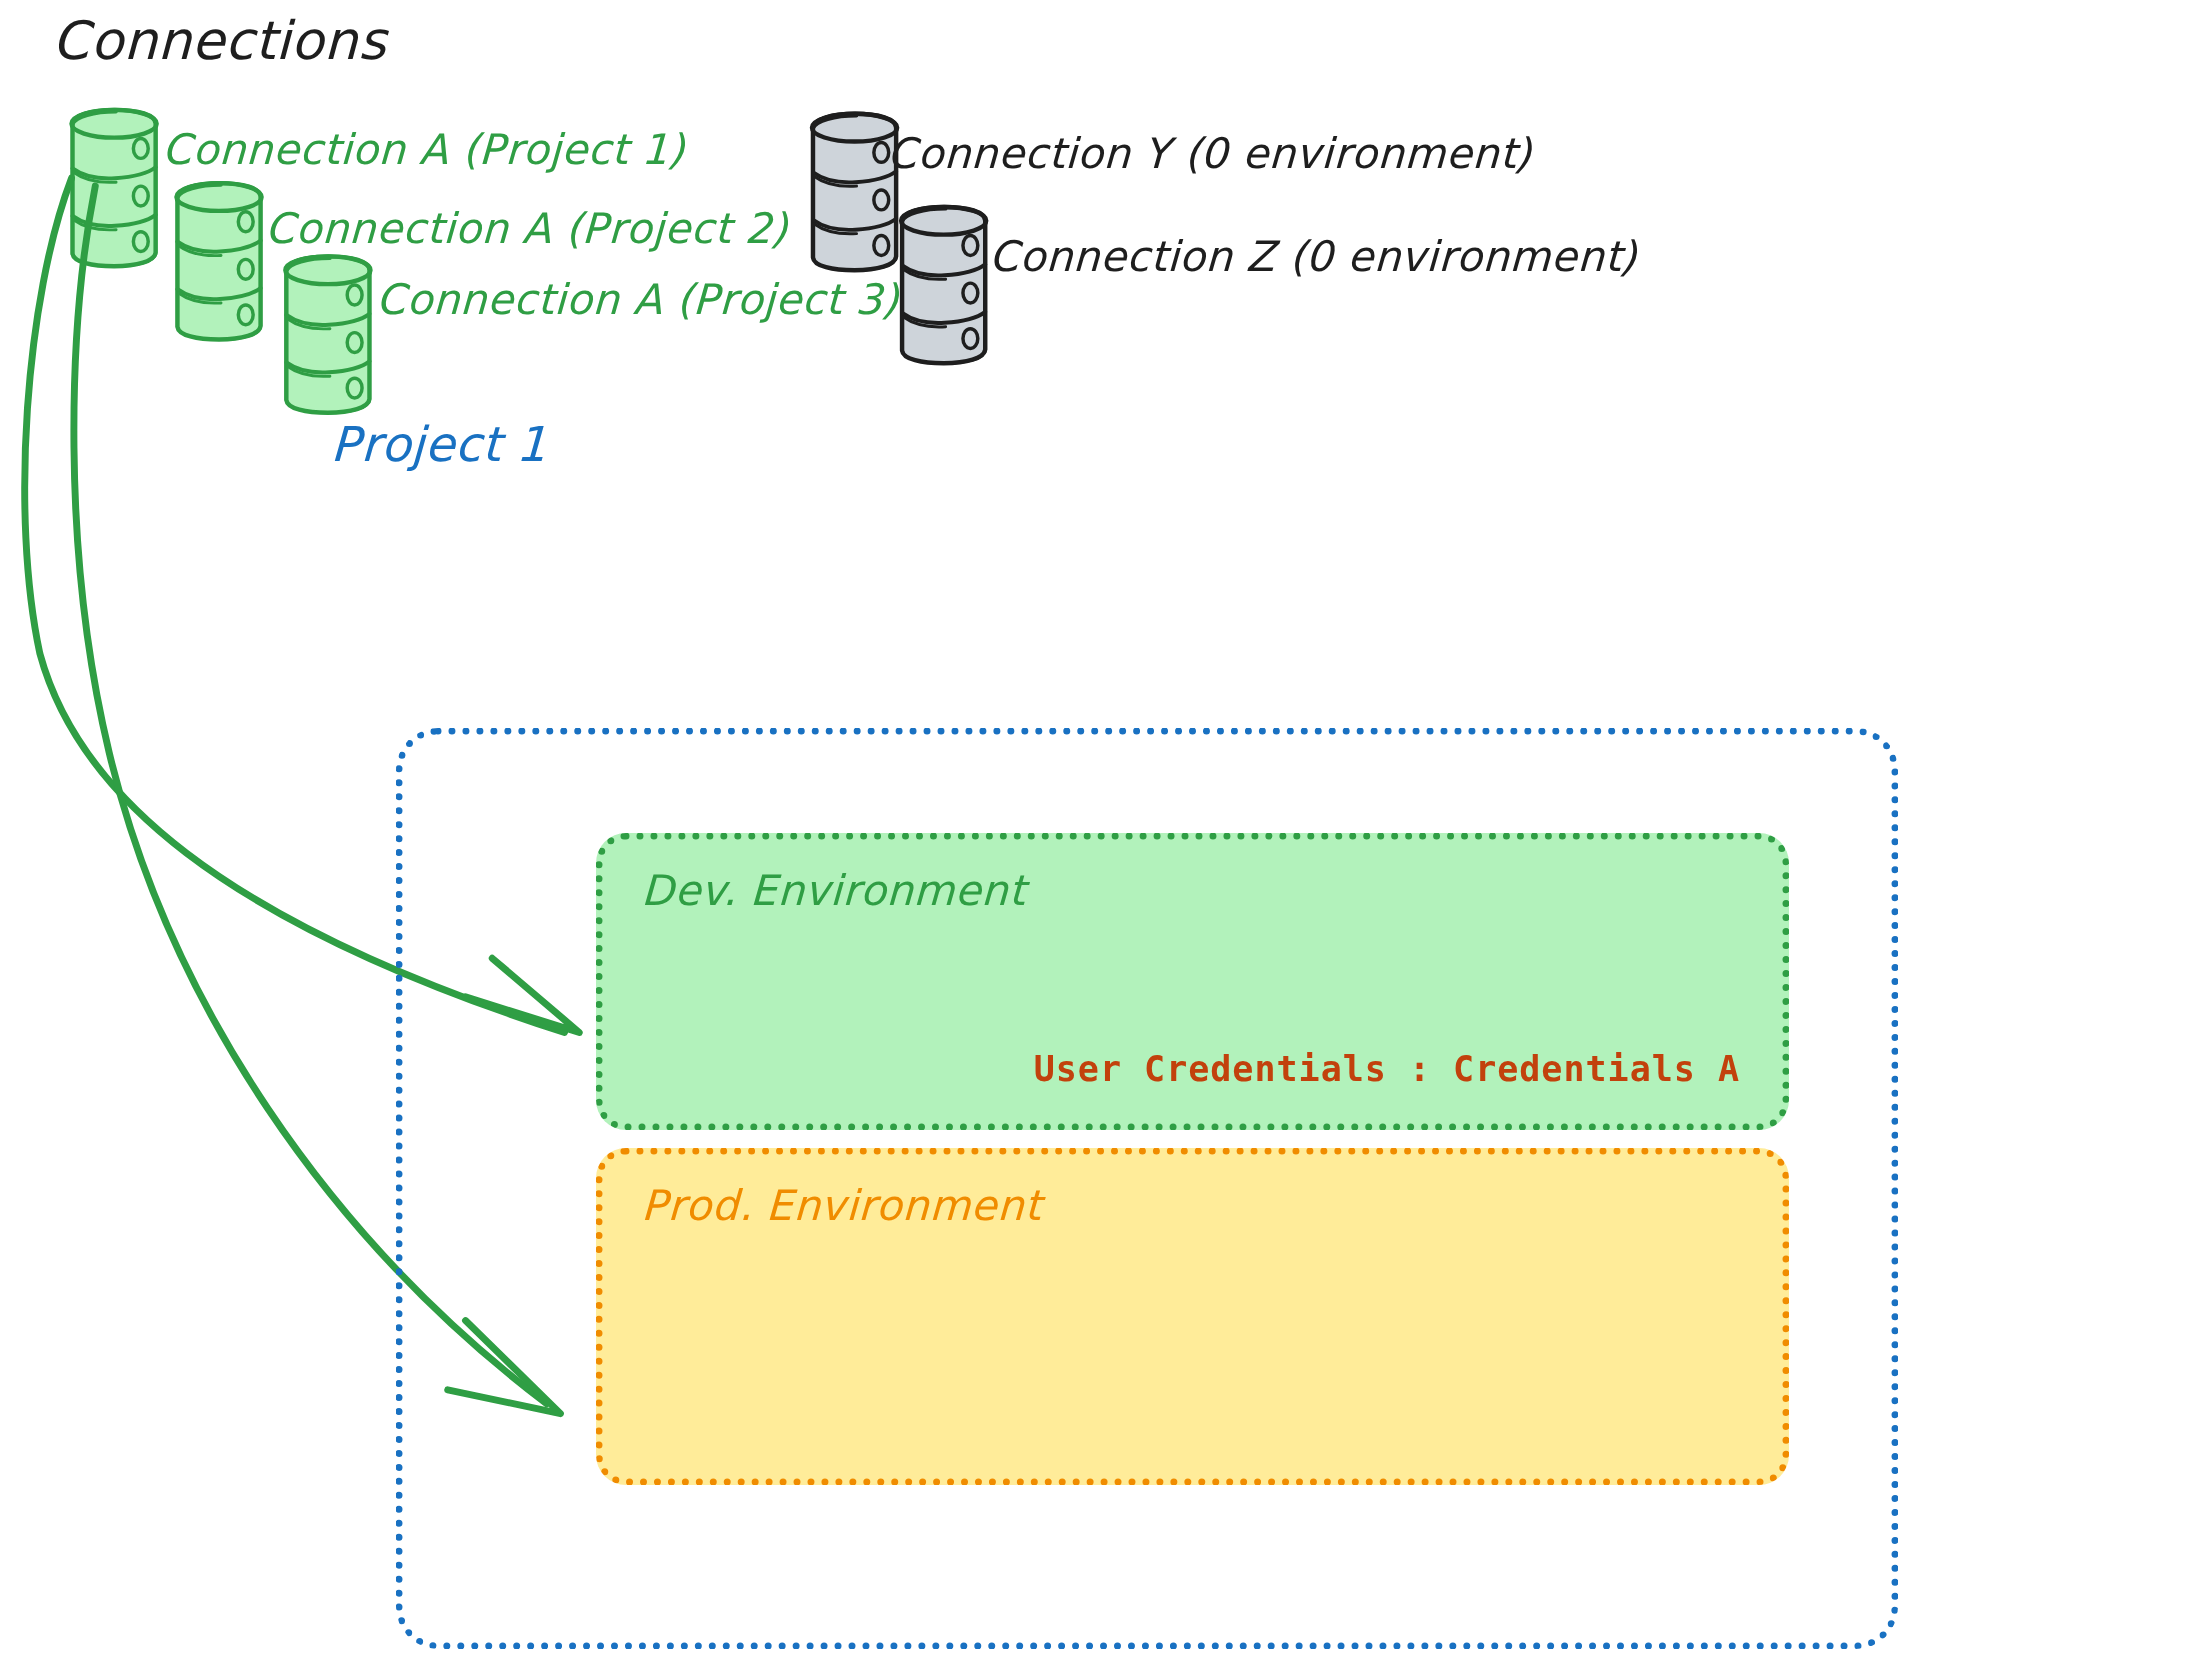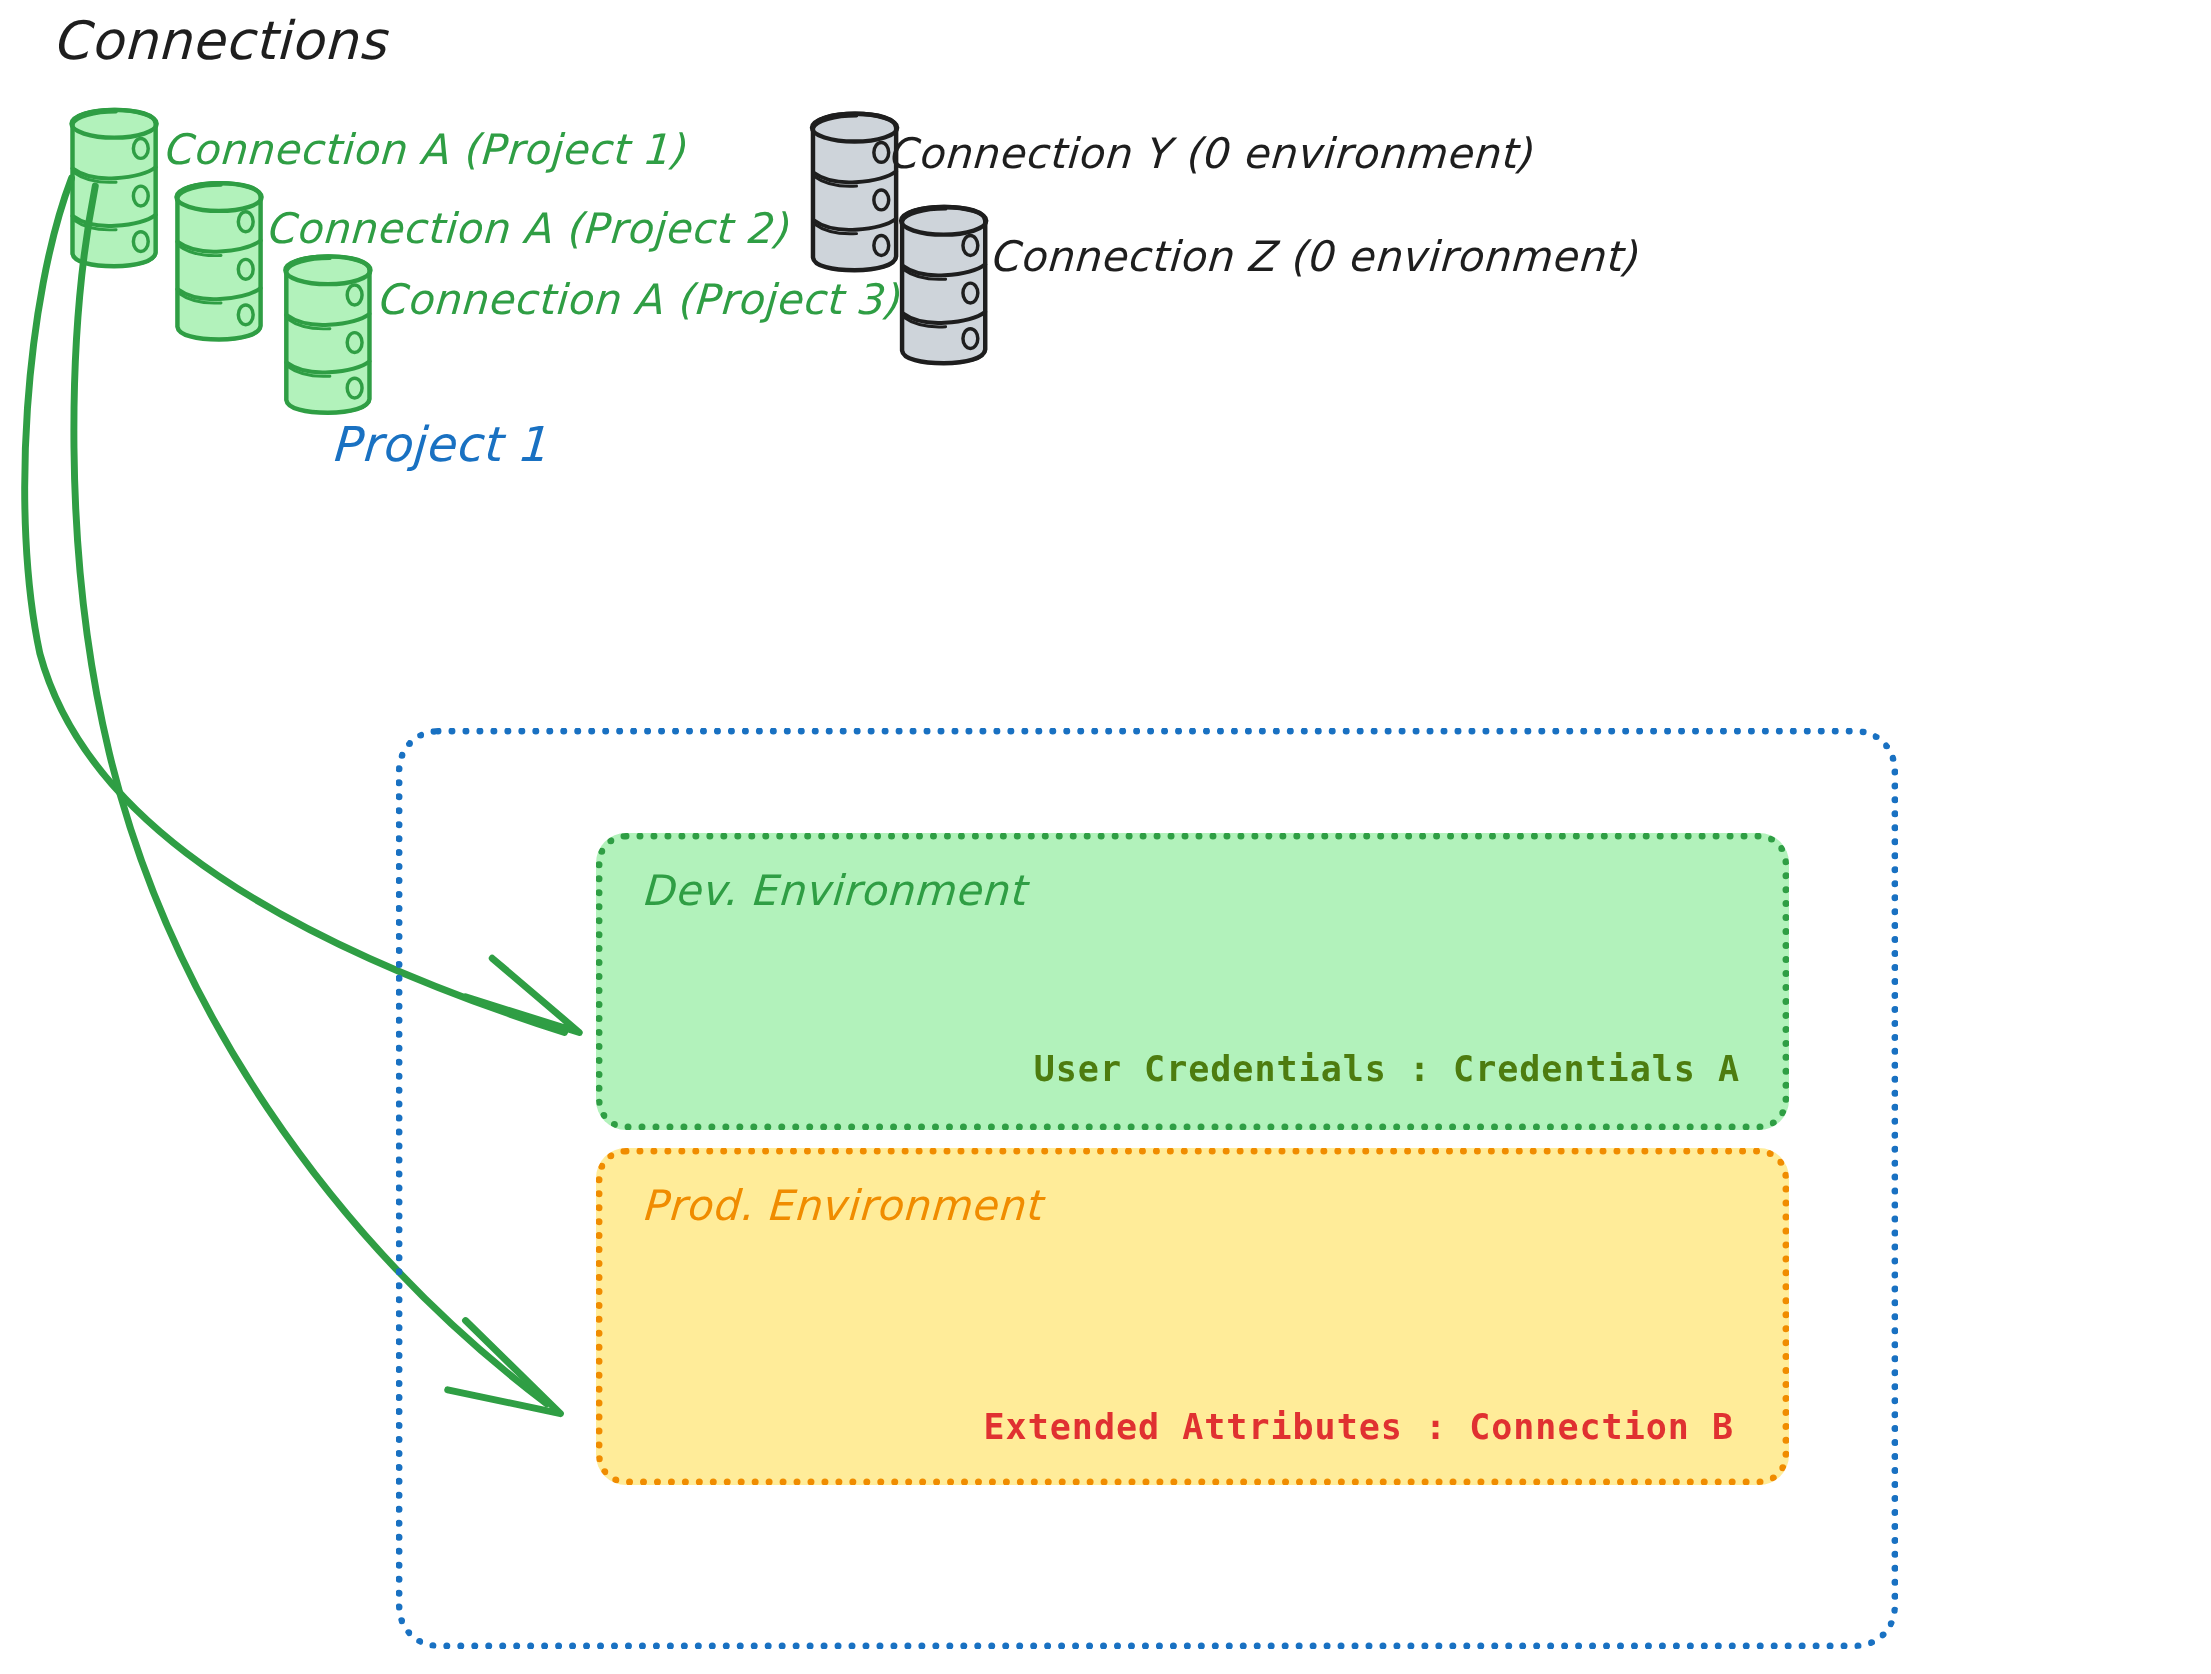--- a/index.html
+++ b/index.html
@@ -125,21 +125,21 @@
   .env-detail {
     position: absolute;
     font-size: 35px;
     letter-spacing: 1px;
     white-space: nowrap;
     text-align: right;
     right: 42px;
   }
   #dev-cred {
     bottom: 34px;
-    color: #4d7c0f;
+    color: #c2410c;
   }
   .prod-lines {
     position: absolute;
     right: 48px;
     bottom: 28px;
     color: #e03131;
     text-align: left;
   }
   .prod-lines div {
     font-size: 35px;
@@ -225,18 +225,17 @@
   <div id="project-box"></div>
 
   <div id="dev-box" class="env-box">
     <div id="dev-title" class="env-title hand">Dev. Environment</div>
     <div id="dev-cred" class="env-detail mono">User Credentials : Credentials A</div>
   </div>
 
   <div id="prod-box" class="env-box">
     <div id="prod-title" class="env-title hand">Prod. Environment</div>
     <div class="prod-lines">
-      <div class="mono">Extended Attributes : Connection B</div>
     </div>
   </div>
 
 </div>
 
 
 </body></html>

